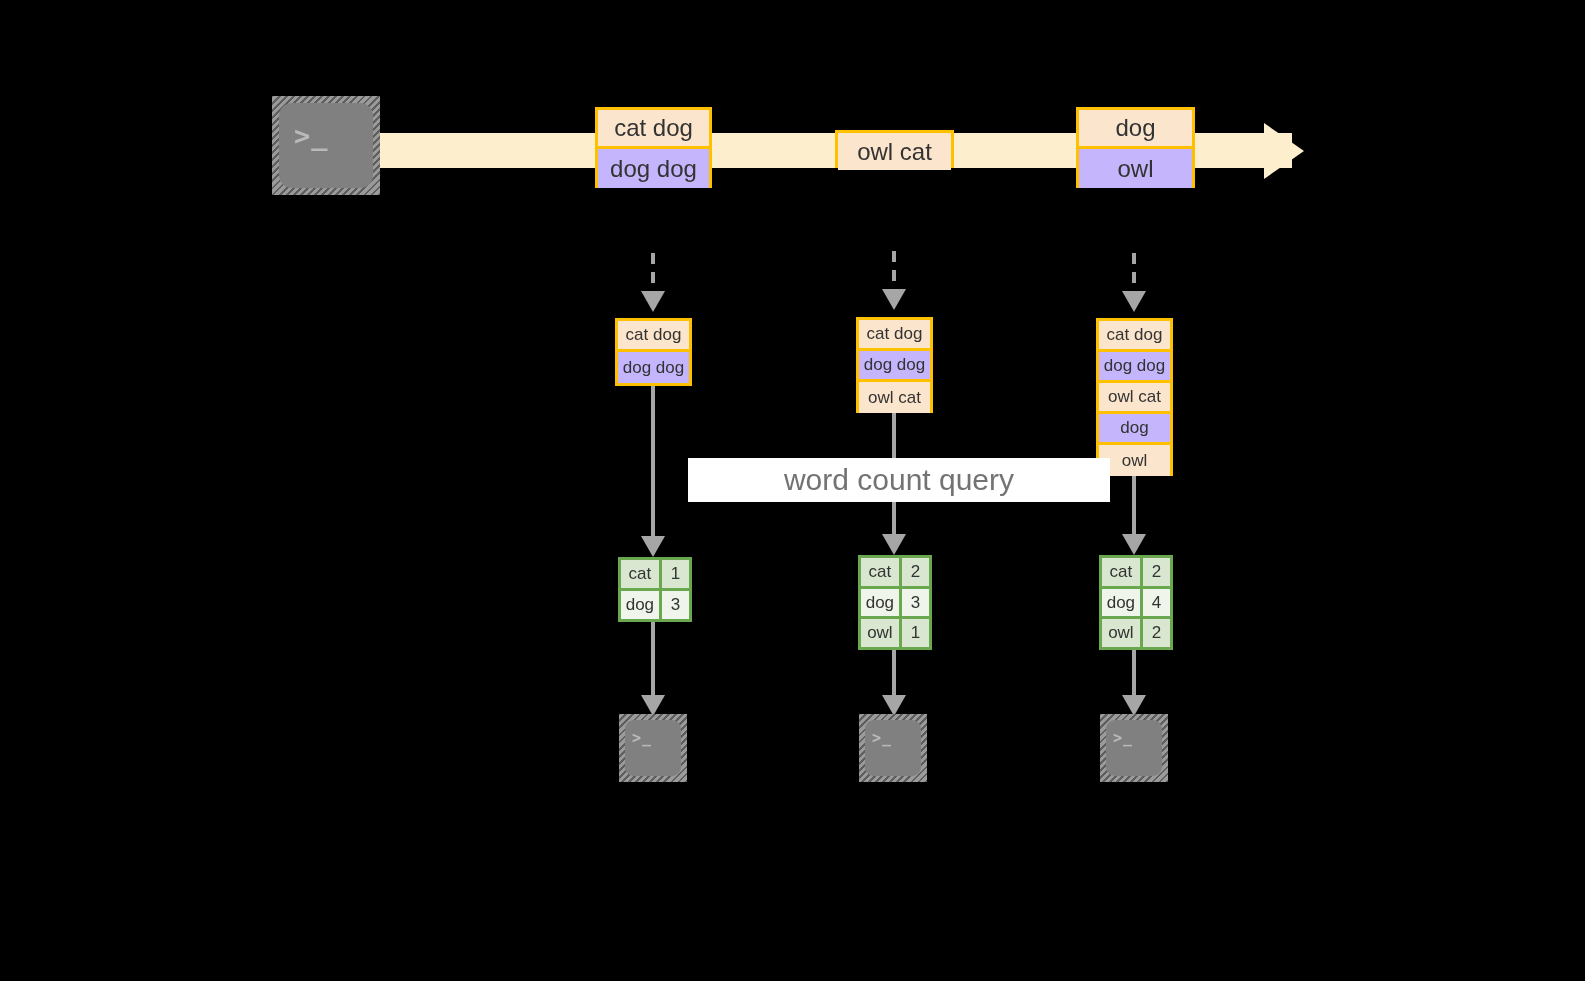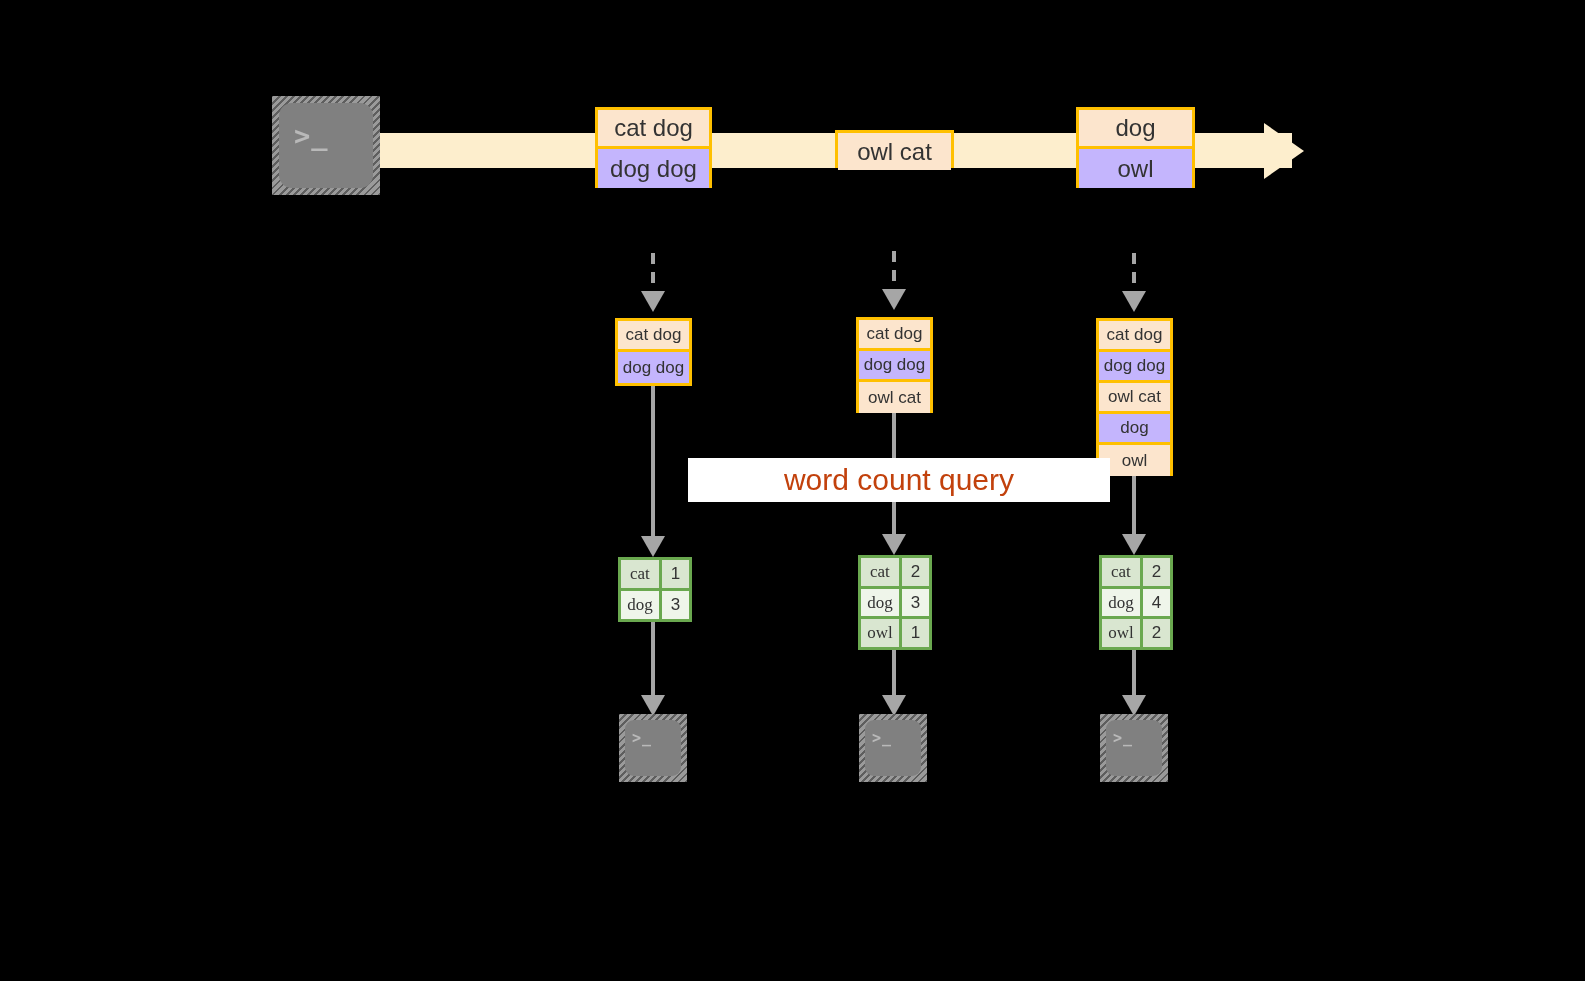--- a/index.html
+++ b/index.html
@@ -117,21 +117,21 @@
     display: flex;
     align-items: center;
     justify-content: center;
     font-size: 17px;
     color: #333333;
     background: #d9e6d0;
     border-right: 3px solid #6aa84f;
   }
   .gbox .gcell:last-child { border-right: none; }
   .gbox .grow.alt .gcell { background: #eff5ea; }
-  .gbox .gcell.key { width: 46px; font-family: Liberation Serif, serif; }
+  .gbox .gcell.key { width: 46px; }
   .gbox .gcell.val { width: 31px; }
 
   
   .vline {
     position: absolute;
     width: 4px;
     background: #a6a6a6;
   }
   .vdash {
     position: absolute;
@@ -149,21 +149,21 @@
     border-top: 21px solid #a6a6a6;
   }
 
   
   .banner {
     position: absolute;
     background: #ffffff;
     display: flex;
     align-items: center;
     justify-content: center;
-    color: #c2410c;
+    color: #737373;
     font-size: 30px;
     white-space: nowrap;
   }
 </style>
 </head>
 <body>
 
 <div id="stage">
 
   <div class="band" style="left:372px; top:133px; width:920px; height:35px;"></div>

